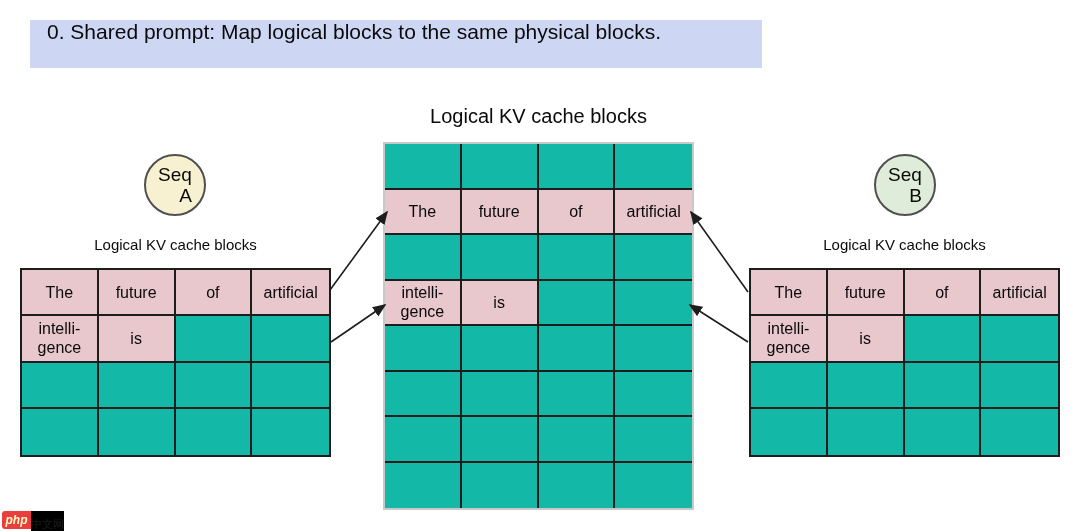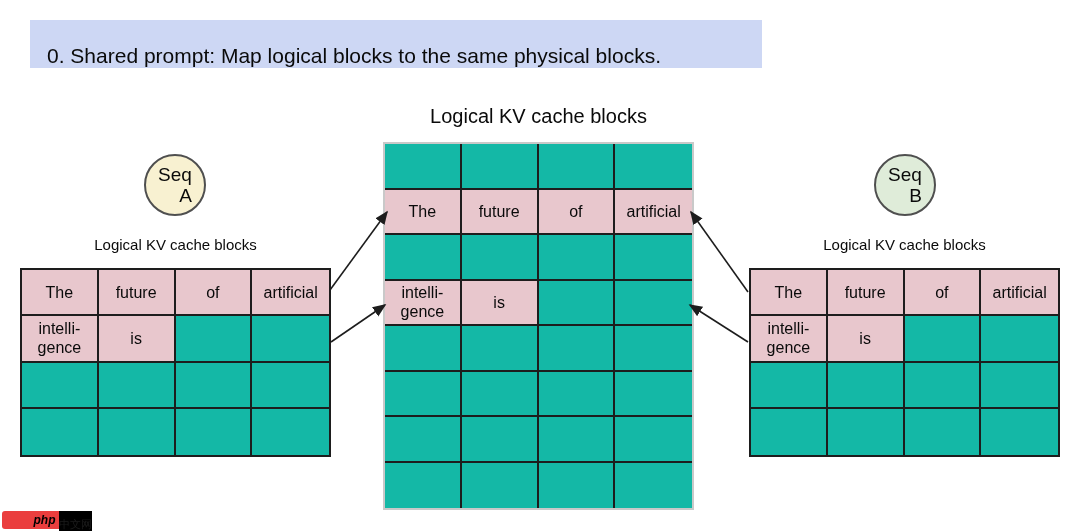--- a/index.html
+++ b/index.html
@@ -4,21 +4,21 @@
 <style>
   html,body{margin:0;padding:0;background:#fff;}
   #canvas{
     position:relative;width:1078px;height:531px;background:#ffffff;overflow:hidden;
     font-family:"Liberation Sans", sans-serif;color:#111;
     --line:#1d1d1d; --outer:#c9c9c9; --pink:#e8c7cd; --banner:#cdd7f4;
     --seqa:#f8f1d1; --seqb:#dfecd9;
   }
   .banner{
     position:absolute;left:30px;top:20px;width:732px;height:48px;
-    background:var(--banner);display:flex;align-items:flex-end;
+    background:var(--banner);display:flex;align-items:flex-start;
     padding-left:17px;box-sizing:border-box;font-size:21px;color:#0a0a0a;
   }
   .section-label{position:absolute;width:311px;text-align:center;font-size:15px;color:#0a0a0a;}
   #physical-title{left:383px;top:105px;font-size:20px;}
   #label-a{left:20px;top:236px;}
   #label-b{left:749px;top:236px;}
   .badge{
     position:absolute;width:62px;height:62px;border-radius:50%;
     border:2px solid #4f4f4f;box-sizing:border-box;
     display:flex;align-items:center;justify-content:center;
@@ -37,21 +37,21 @@
     box-sizing:border-box;
   }
   .cell.lc{border-right:none;}
   .cell.lr{border-bottom:none;}
   .cell.pink{background:var(--pink);}
   #arrow-layer{position:absolute;left:0;top:0;width:1078px;height:531px;pointer-events:none;}
   .watermark{position:absolute;left:2px;top:511px;height:18px;display:flex;}
   .wm-red{
     background:#ea3e3e;border-radius:3px 0 0 3px;width:29px;height:18px;
     display:flex;align-items:center;justify-content:center;
-    color:#000000;font-style:italic;font-weight:bold;font-size:12px;padding-left:28px;
+    color:#fef9c3;font-style:italic;font-weight:bold;font-size:12px;
   }
   .wm-black{
     background:#000;width:33px;height:26px;
     display:flex;align-items:center;justify-content:center;
     color:#1c1c1c;font-size:11px;letter-spacing:0;
   }
 </style>
 </head>
 <body>
 

